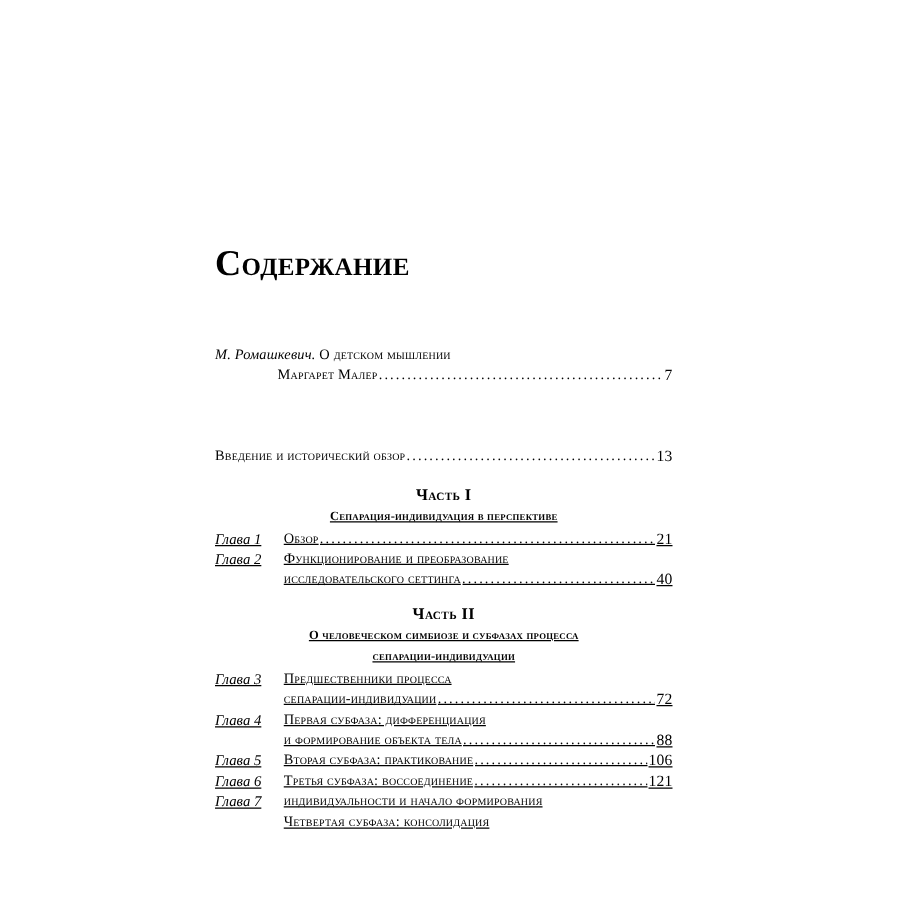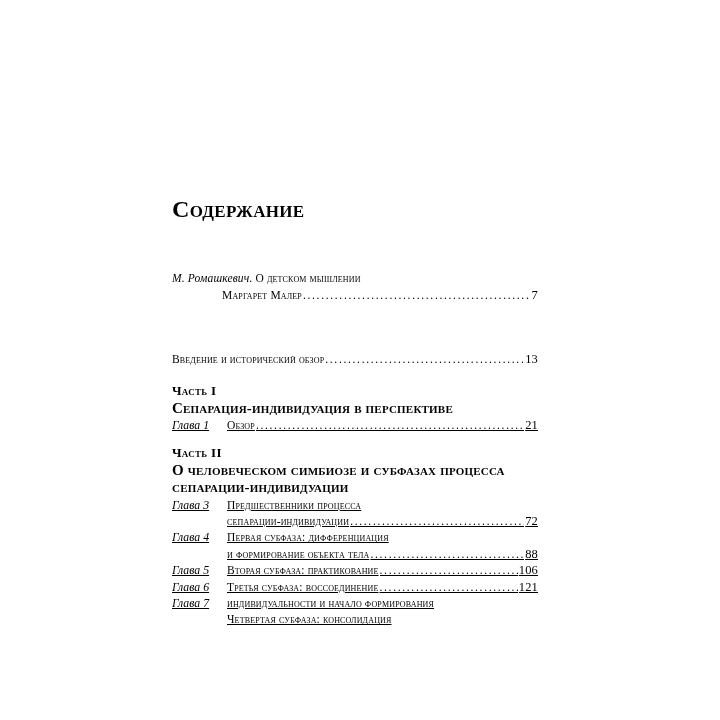--- a/index.html
+++ b/index.html
@@ -25,21 +25,21 @@
 
   
   .content {
     position: absolute;
     left: 172px;
     top: 196px;
     width: 366px;
   }
 
   .toc-title {
-    font-size: 24px;
+    font-size: 29px;
     font-weight: bold;
     font-variant: small-caps;
     letter-spacing: 0.3px;
     line-height: 1.1;
     margin: 0 0 42px 0;
     white-space: nowrap;
   }
 
   
   .row {
@@ -91,34 +91,35 @@
   .front-line1 .author {
     font-style: italic;
     font-variant: normal;
   }
   .front-indent {
     padding-left: 50px;
   }
 
   
   .part {
-    text-align: left;
+    text-align: center;
     font-weight: bold;
     font-variant: small-caps;
     margin-top: 10px;
   }
   .part .part-num {
     font-size: 13px;
     line-height: 18px;
     letter-spacing: 0.3px;
   }
   .part .part-name {
-    font-size: 15px;
+    font-size: 10px;
     line-height: 17.5px;
     letter-spacing: 0.2px;
+    text-decoration: underline;
   }
 
   
   .chapter {
     display: flex;
     align-items: flex-start;
     width: 100%;
   }
   .chapter .chap-label {
     flex: 0 0 55px;
@@ -181,20 +182,31 @@
       <div class="chap-label">Глава 1</div>
       <div class="chap-body">
         <div class="row">
           <span class="label">Обзор</span>
           <span class="leader"></span>
           <span class="pageno">21</span>
         </div>
       </div>
     </div>
 
+    <div class="chapter">
+      <div class="chap-label">Глава 2</div>
+      <div class="chap-body">
+        <div class="chap-line">Функционирование и преобразование</div>
+        <div class="row">
+          <span class="label">исследовательского сеттинга</span>
+          <span class="leader"></span>
+          <span class="pageno">40</span>
+        </div>
+      </div>
+    </div>
 
     <div class="part">
       <div class="part-num">Часть II</div>
       <div class="part-name">О человеческом симбиозе и субфазах процесса</div>
       <div class="part-name">сепарации-индивидуации</div>
     </div>
 
     <div class="chapter">
       <div class="chap-label">Глава 3</div>
       <div class="chap-body">

